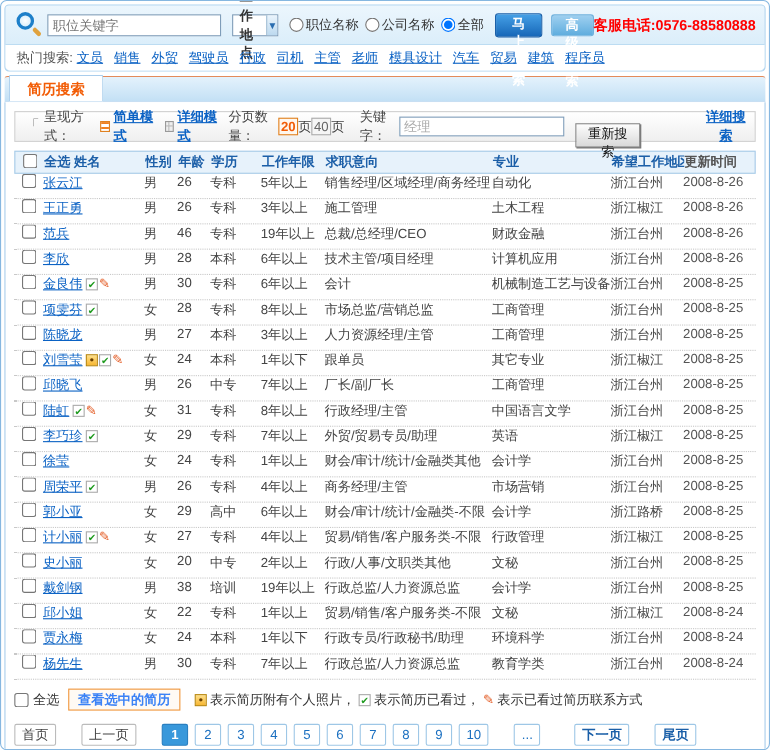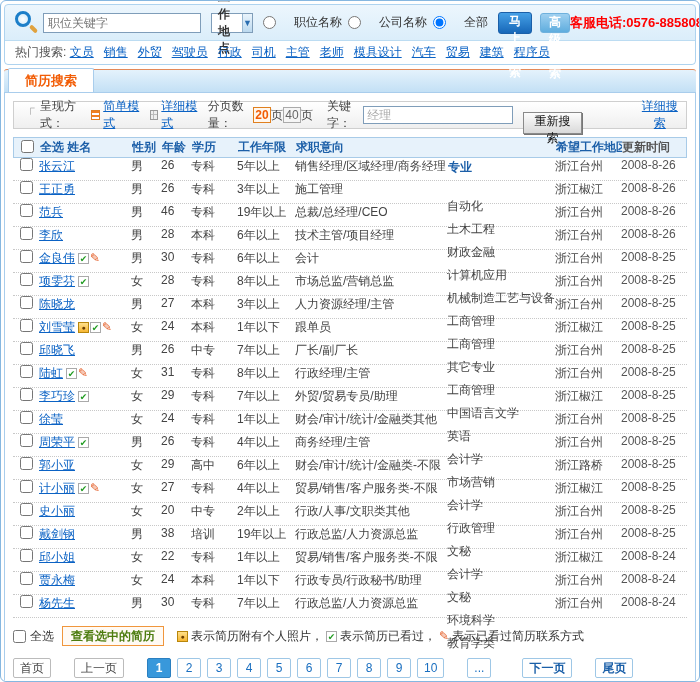--- a/index.html
+++ b/index.html
@@ -10,73 +10,73 @@
   .topbox { margin:3px 3px 0 3px; border:1px solid #aed3ef; border-radius:4px; background:linear-gradient(#ecf6fd,#cfe8f8); }
   .searchrow { height:36px; display:flex; align-items:center; padding:0 8px; border-bottom:1px solid #bcdcf2; }
   .mag { position:relative; width:26px; height:26px; margin-right:4px; flex:0 0 auto; }
   .mag .lens { position:absolute; left:2px; top:1px; width:16px; height:16px; border:3px solid #1d7fc9; border-radius:50%; background:radial-gradient(#ffffff,#cde9fa); }
   .mag .handle { position:absolute; left:16px; top:17px; width:9px; height:4px; background:#e0a23e; border-radius:2px; transform:rotate(45deg); }
   .kwinput { width:158px; height:20px; border:1px solid #7f9db9; font-size:12px; padding:0 4px; color:#0f766e; background:#fff; }
   .locselect { display:inline-flex; align-items:center; margin-left:10px; height:20px; border:1px solid #7f9db9; background:#fff; font-size:12px; font-weight:bold; color:#333; }
   .locselect .txt { padding:0 6px; }
   .locselect .arr { width:16px; height:18px; background:linear-gradient(#eaf4fc,#bcd9ef); border-left:1px solid #9ab8d2; color:#2a6db0; font-size:9px; text-align:center; line-height:18px; }
   .radios { display:flex; align-items:center; margin-left:10px; font-size:12px; color:#333; white-space:nowrap; }
-  .radios label { display:flex; align-items:center; margin-right:6px;gap:16px; }
+  .radios label { display:flex; align-items:center; margin-right:6px; }
   .radios input { margin-right:2px; }
   .btn-search { margin-left:4px; height:22px; padding:0 10px; background:linear-gradient(#45a0e6,#1767b8); color:#fff; font-weight:bold; font-size:12px; border:1px solid #1a5fa8; border-radius:3px; cursor:pointer; }
   .btn-adv { margin-left:8px; height:20px; padding:0 8px; background:linear-gradient(#9fd0f0,#5fadde); color:#fff; font-weight:bold; font-size:12px; border:1px solid #6fb1dd; border-radius:3px; cursor:pointer; }
   .phone { margin-left:auto; color:#f00; font-weight:bold; font-size:13px; white-space:nowrap; }
   .hotrow { height:23px; display:flex; align-items:center; padding:0 10px; font-size:12px; color:#555; background:#fff; border-radius:0 0 4px 4px; }
   .hotrow a { color:#0b62c4; text-decoration:underline; margin-right:10px; white-space:nowrap; }
 
   
   .tabbar { margin:4px 3px 0 3px; height:24px; display:flex; align-items:flex-end; border-bottom:1px solid #a9cdec; background:linear-gradient(#e4f2fc,#c3e0f5); border-top:1px solid #e38a5a; border-radius:3px 3px 0 0; }
   .tab { height:24px; background:#fff; border:1px solid #a9cdec; border-bottom:none; padding:0 16px; display:flex; align-items:center; font-size:13px; font-weight:bold; color:#f25c05; margin-left:4px; border-radius:2px 2px 0 0; }
 
   
   .panel { margin:0 3px 3px 3px; border:1px solid #a9cdec; border-top:none; background:#fff; padding:8px 8px 10px 8px; }
 
   .toolbar { height:28px; border:1px solid #cfcfcf; background:linear-gradient(#ffffff,#efefef); display:flex; align-items:center; padding:0 8px; font-size:12px; color:#444; margin-bottom:8px; }
   .bracket { color:#8a8a8a; font-size:14px; margin-right:4px; }
   .icon-list { display:inline-block; width:11px; height:10px; margin:0 3px 0 6px; background:repeating-linear-gradient(#f07f1e 0 2px,#ffffff 2px 4px); border:1px solid #e0801f; }
   .icon-grid { display:inline-block; width:11px; height:10px; margin:0 3px 0 10px; border:1px solid #9a9a9a; background:
       linear-gradient(#bbb,#bbb) 0 45%/100% 1px no-repeat,
       linear-gradient(#bbb,#bbb) 45% 0/1px 100% no-repeat, #eee; }
-  .toolbar a { color:#0b62c4; text-decoration:underline; font-weight:normal; }
+  .toolbar a { color:#0b62c4; text-decoration:underline; font-weight:bold; }
   .pagesize { margin-left:10px; }
   .psbox { display:inline-block; min-width:18px; text-align:center; border:1px solid #e0801f; color:#f25c05; background:#fff7ee; font-weight:bold; padding:0 1px; }
   .psbox.grey { border-color:#aaa; color:#666; background:#f5f5f5; font-weight:normal; }
   .kwlabel { margin-left:14px; }
   .kw2 { width:150px; height:18px; border:1px solid #7f9db9; font-size:12px; color:#aaa; padding:0 3px; }
   .btn-research { margin-left:10px; height:22px; padding:0 10px; font-size:12px; color:#111; background:linear-gradient(#fdfdfd,#d9d9d9); border:1px solid #8a8a8a; box-shadow:1px 1px 0 #777; cursor:pointer;margin-top:16px; }
   .lnk-detail { margin-left:60px;text-align:center; }
 
   
   .thead { display:flex; align-items:center; height:21px; background:#e7f2fb; border:1px solid #a8cbe8; font-size:12px; font-weight:bold; color:#1c5fa8; }
   .trow { display:flex; align-items:flex-start; height:23px; border-bottom:1px dotted #c8c8c8; font-size:12px; color:#444; }
   .c { overflow:hidden; white-space:nowrap; }
   .c1 { width:26px; text-align:center; flex:0 0 auto; }
   .c2 { width:92px; flex:0 0 auto; display:flex; align-items:center; }
   .c3 { width:30px; flex:0 0 auto; }
   .c4 { width:30px; flex:0 0 auto; }
   .c5 { width:46px; flex:0 0 auto; }
   .c6 { width:58px; flex:0 0 auto; }
   .c7 { width:152px; flex:0 0 auto; }
-  .c8 { width:108px; flex:0 0 auto;margin-top:40px; }
+  .c8 { width:108px; flex:0 0 auto; }
   .c9 { width:66px; flex:0 0 auto; }
   .c10 { width:62px; flex:0 0 auto; color:#555; }
   .name { color:#0b62c4; text-decoration:underline; margin-right:2px; }
   .ric { display:inline-block; margin-left:1px; }
   .ic-photo { width:11px; height:11px; background:linear-gradient(#ffe08a,#f7b733); border:1px solid #b8860b; font-size:7px; line-height:10px; text-align:center; color:#6b3f00; }
   .ic-check { width:11px; height:11px; background:#fff; border:1px solid #aaa; color:#1f9b1f; font-size:9px; line-height:10px; text-align:center; font-weight:bold; }
   .ic-pencil { color:#e2541a; font-size:12px; line-height:11px; }
 
   
   .footrow { display:flex; align-items:center; margin-top:8px; font-size:12px; color:#333; }
-  .btn-view { margin-left:8px; margin-right:10px; height:20px; padding:0 8px; background:#fffaf4; border:1px solid #f0963c; color:#4d7c0f; font-weight:bold; font-size:12px; cursor:pointer; }
+  .btn-view { margin-left:8px; margin-right:10px; height:20px; padding:0 8px; background:#fffaf4; border:1px solid #f0963c; color:#3b82f6; font-weight:bold; font-size:12px; cursor:pointer; }
   .legend { display:flex; align-items:center; }
   .legend .ric { margin:0 3px; }
 
   .pager { display:flex; align-items:center; margin-top:12px;gap:17px; }
   .pbtn { min-width:24px; height:20px; padding:0 6px; margin-right:6px; border:1px solid #9ec7e6; background:#fff; color:#1a6fc0; font-size:12px; line-height:18px; text-align:center; cursor:pointer; border-radius:2px; }
   .pbtn.plain { border-color:#bbb; color:#444; }
   .pbtn.active { background:#3898db; border-color:#2a7fc0; color:#fff; font-weight:bold; }
   .pbtn.wide { font-weight:bold; color:#1a5fa8; }
 </style>
 </head>

